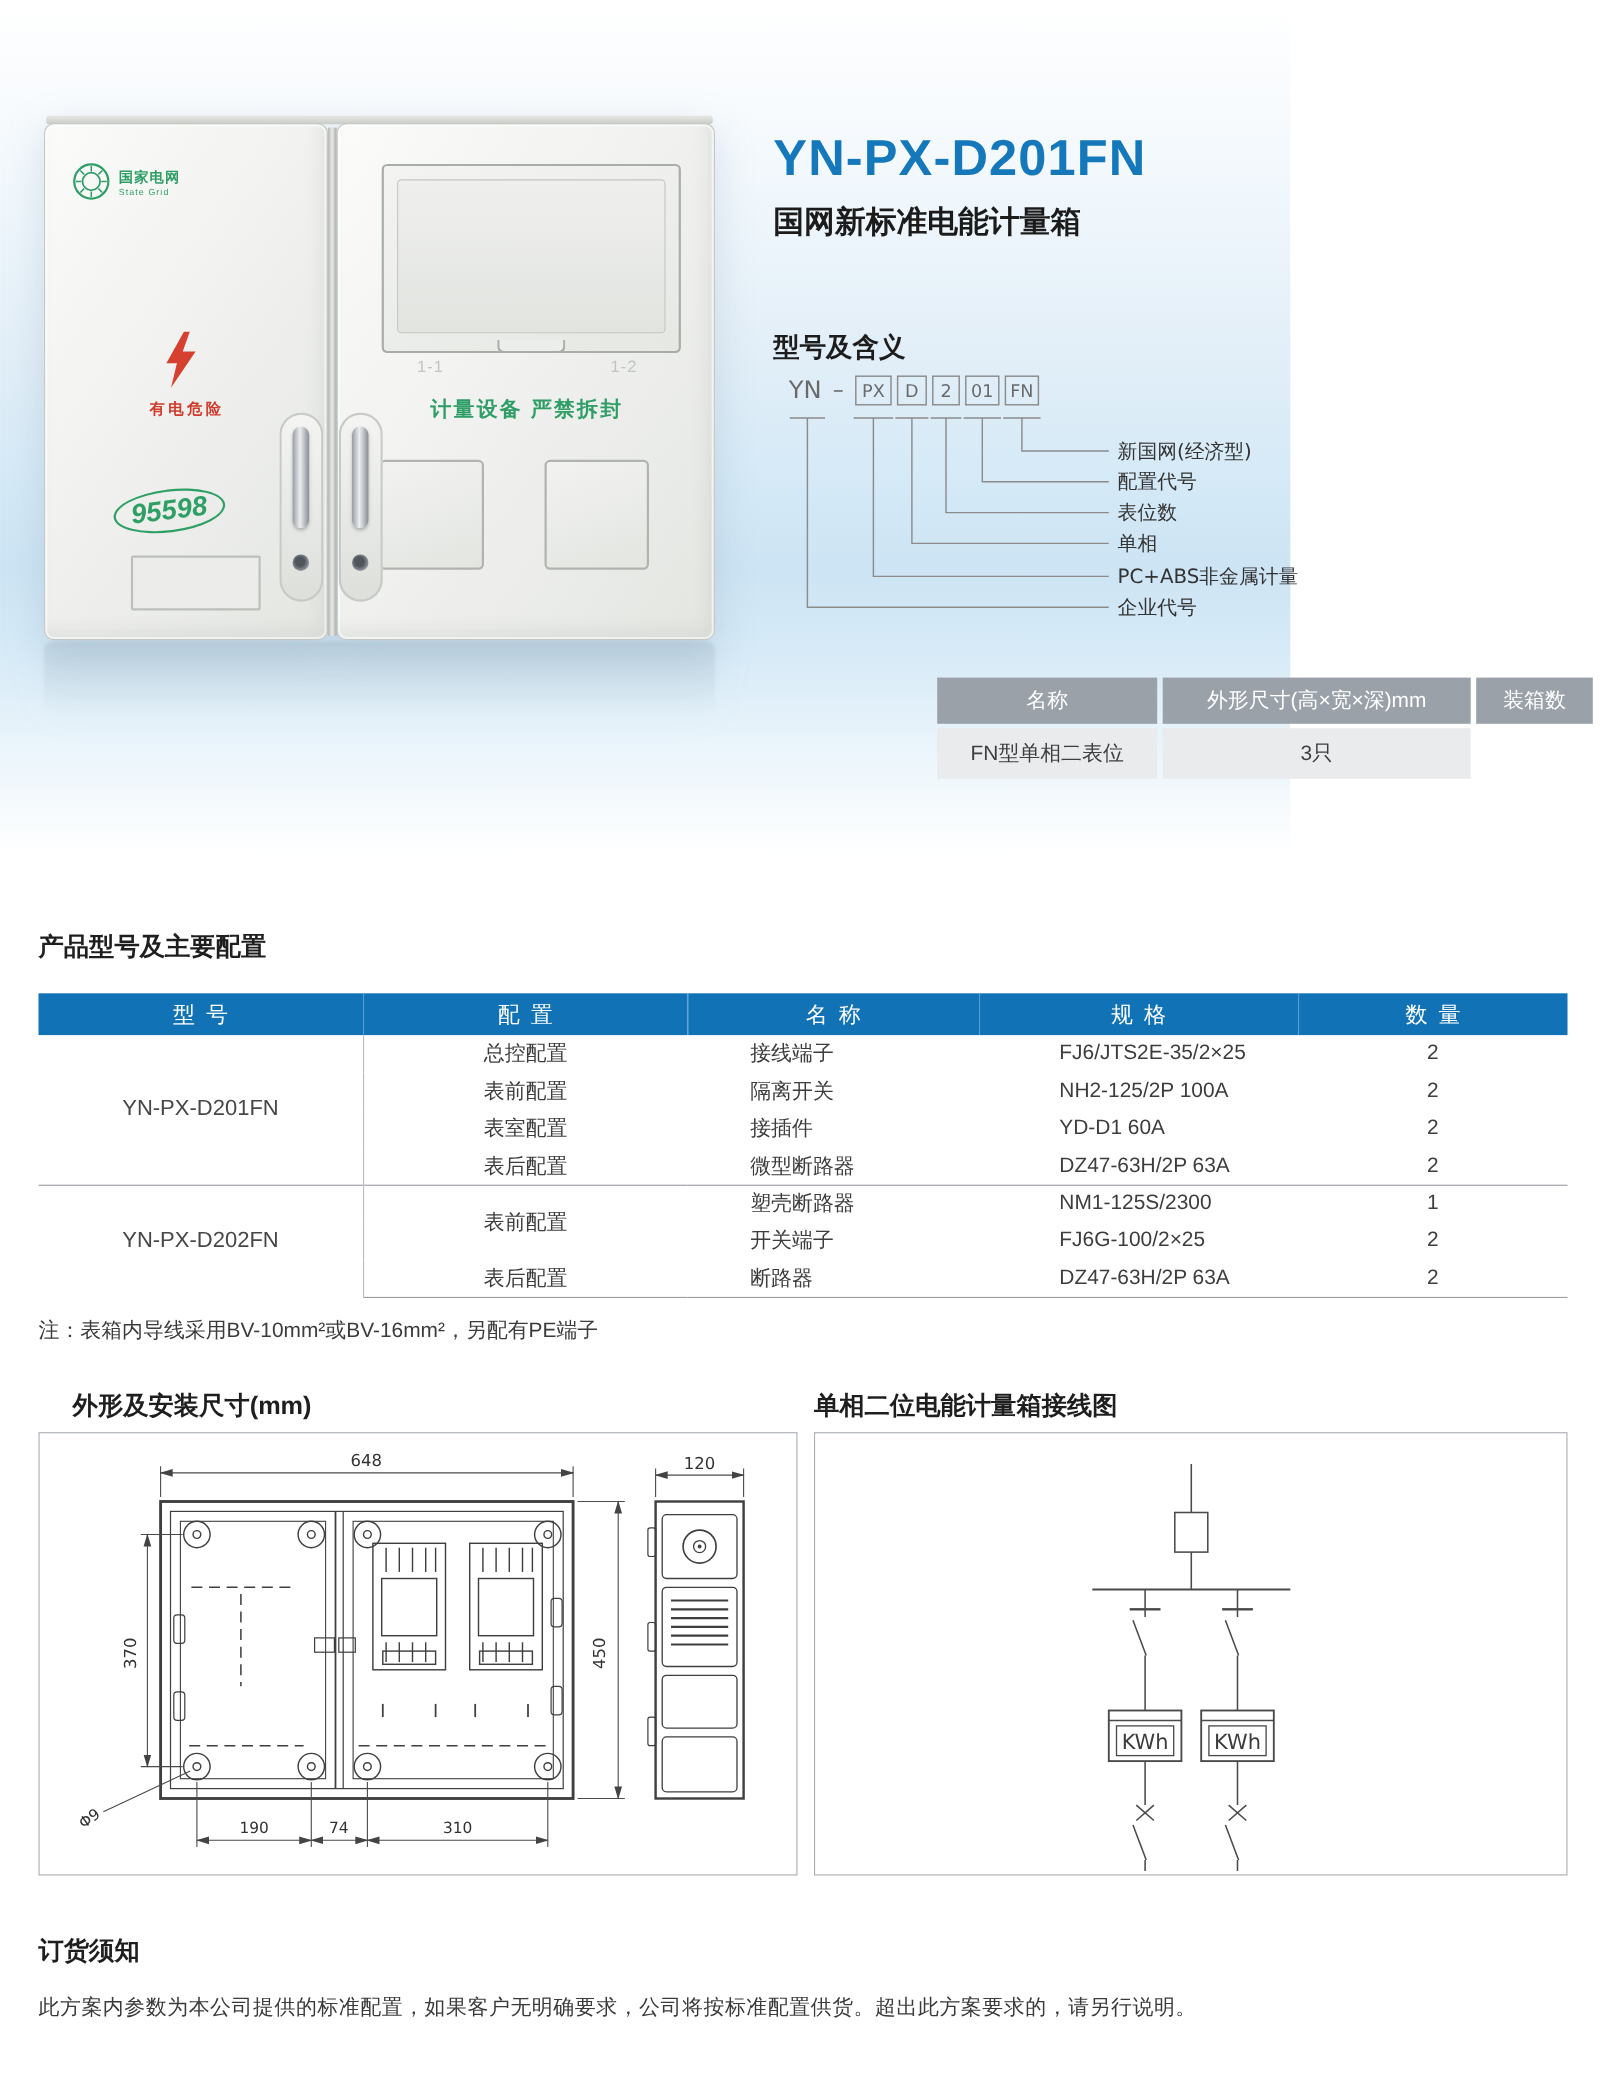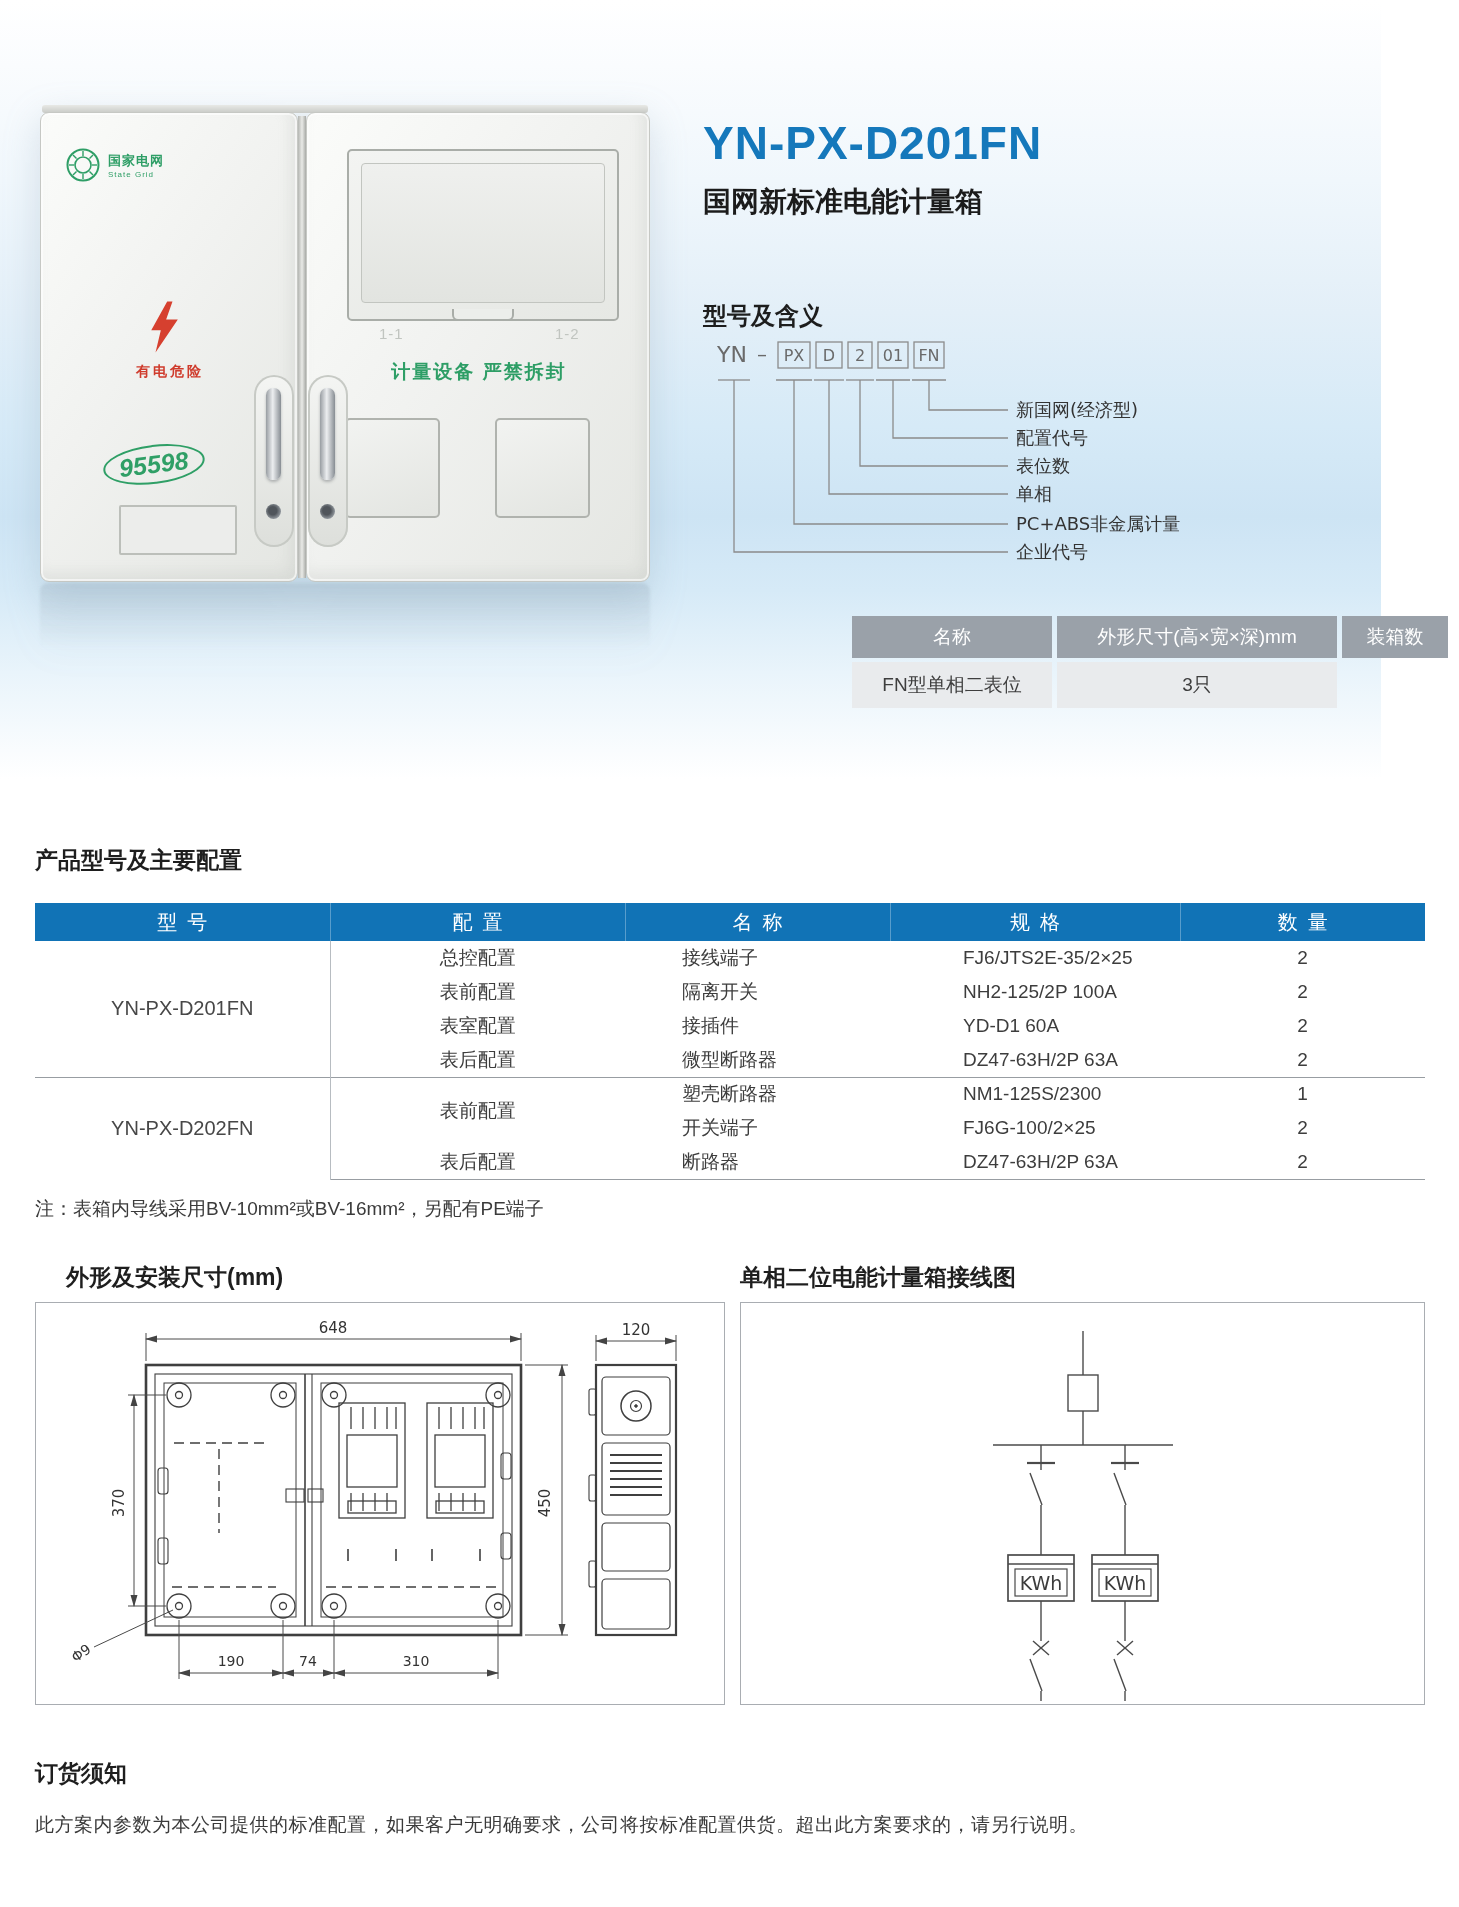--- a/index.html
+++ b/index.html
@@ -1,21 +1,21 @@
 <!DOCTYPE html>
 <html><head>
 <meta charset="utf-8">
 <style>
   * { margin:0; padding:0; box-sizing:border-box; }
   body { width:1459px; height:1907px; position:relative; background:#ffffff;
          font-family:"Liberation Sans","DejaVu Sans",sans-serif; color:#333; }
   .page { position:absolute; inset:0; width:1459px; height:1907px; overflow:hidden; }
 
   
-  .hero { position:absolute; left:0; top:0; width:1381px; height:820px;
+  .hero { position:absolute; left:0; top:0; width:1173px; height:820px;
     background:linear-gradient(180deg,#ffffff 0%,#fafcfe 8%,#f0f7fc 22%,#e3eff8 38%,
                #d6eaf7 52%,#cde4f4 63%,#d6eaf7 72%,#e9f4fb 82%,#ffffff 95%); }
 
   
   .photo-wrap { position:absolute; left:40px; top:112px; width:610px; height:470px;
     filter:drop-shadow(0 14px 18px rgba(110,135,160,.22)); }
   .door { position:absolute; top:0; height:470px; border:1px solid #c6c8c4; border-radius:9px;
     background:linear-gradient(125deg,#fbfcfa 0%,#f1f2f0 45%,#e4e6e2 100%);
     box-shadow:inset 0 0 0 2px rgba(255,255,255,.6), inset -6px -8px 14px rgba(160,165,158,.18); }
   .door-left { left:0; width:258px; }

